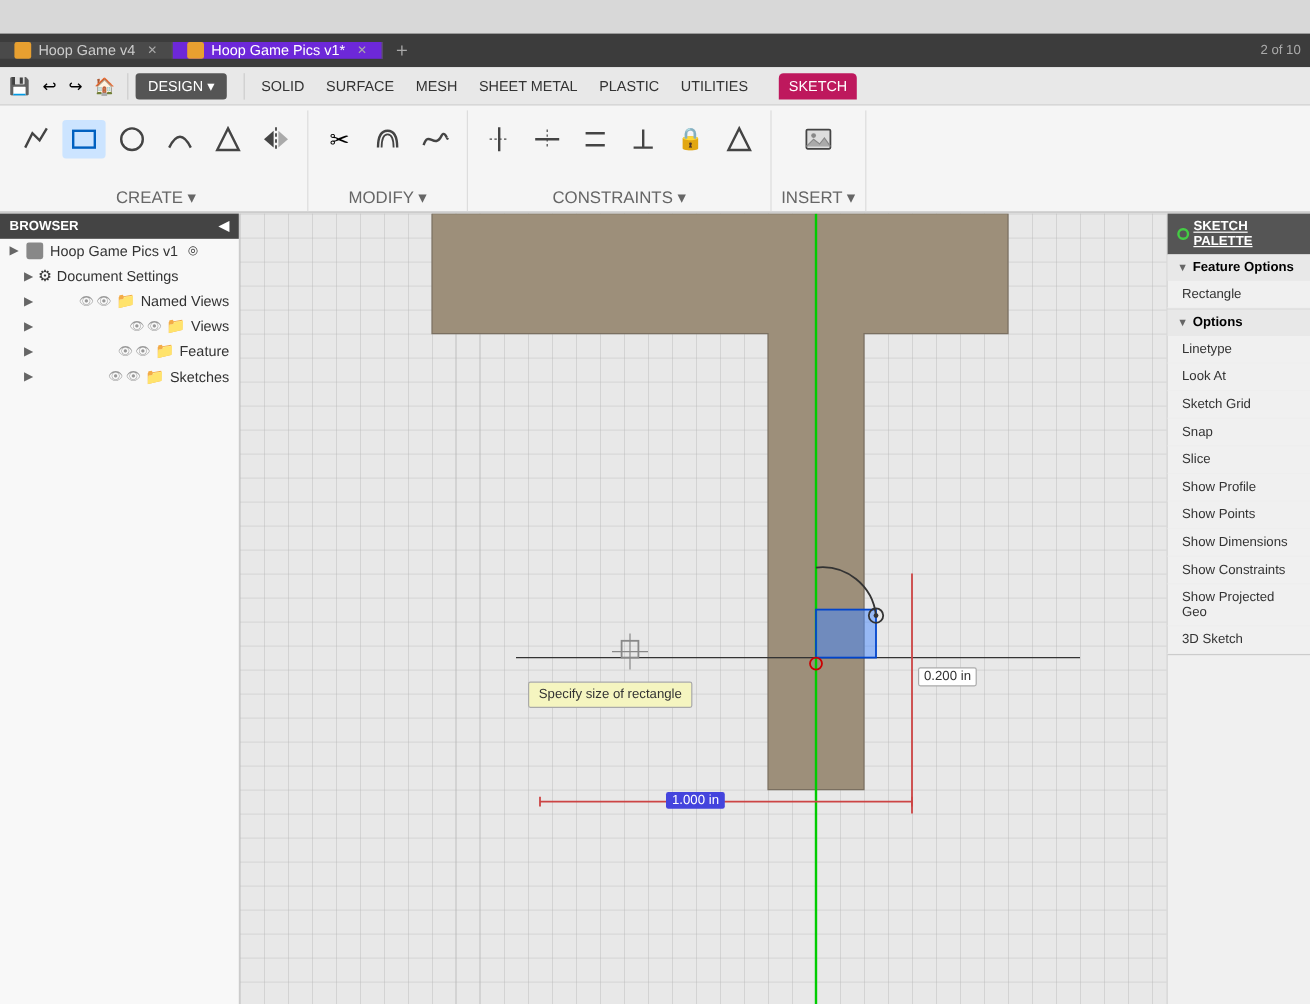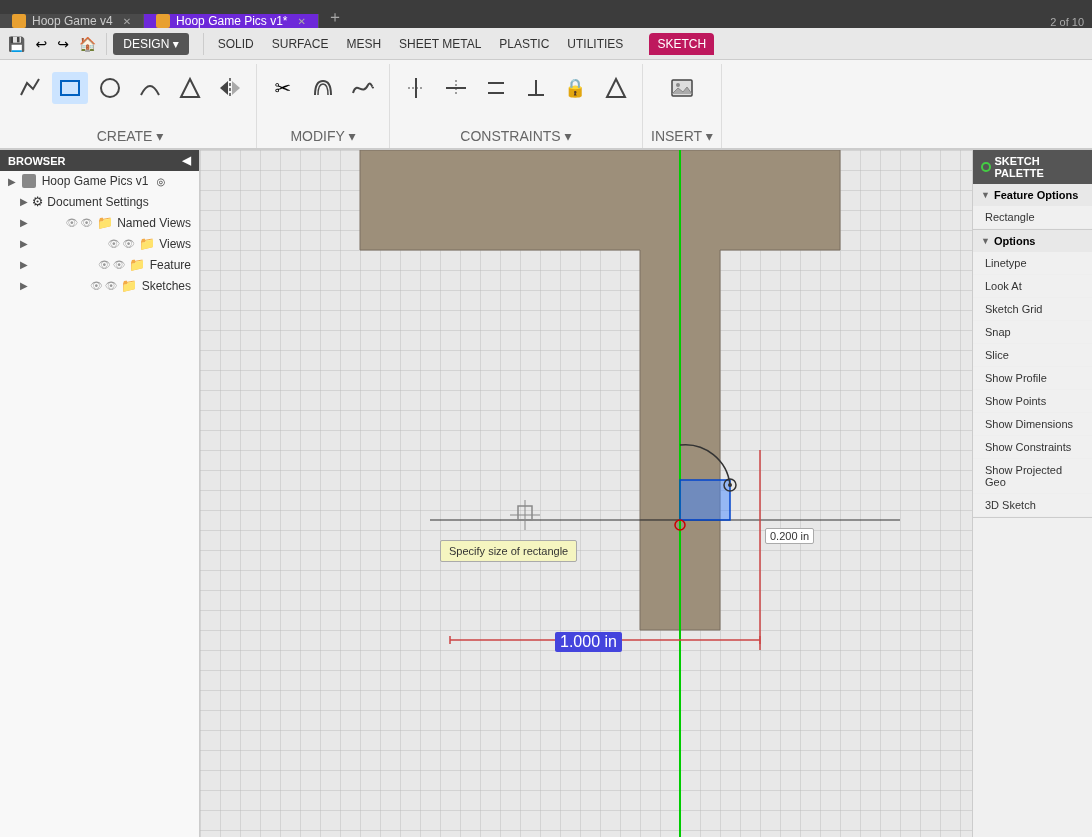--- a/index.html
+++ b/index.html
@@ -1,24 +1,25 @@
 <!DOCTYPE html>
 <html><head>
   <meta charset="utf-8">
   <style>
     * { box-sizing: border-box; margin: 0; padding: 0; }
     body { font-family: 'Segoe UI', Arial, sans-serif; font-size: 12px; background: #d8d8d8; overflow: hidden; width: 1092px; height: 837px; }
 
     
     .tab-bar {
       display: flex;
-      align-items: flex-end;
+      align-items: center;
       background: #3c3c3c;
       height: 28px;
       padding-left: 0;
+      margin-top: 28px;
     }
     .tab {
       display: flex;
       align-items: center;
       padding: 0 12px;
       font-size: 12px;
       color: #ccc;
       cursor: pointer;
       border-right: 1px solid #555;
       gap: 6px;
@@ -172,20 +173,21 @@
     }
     .panel-header {
       background: #555;
       color: white;
       padding: 5px 8px;
       font-size: 11px;
       font-weight: bold;
       display: flex;
       align-items: center;
       gap: 4px;
+      text-decoration: underline;
     }
     .panel-section {
       border-bottom: 1px solid #ccc;
     }
     .panel-section-header {
       display: flex;
       align-items: center;
       padding: 5px 8px;
       font-size: 11px;
       font-weight: bold;
@@ -213,21 +215,21 @@
       border-radius: 2px;
       pointer-events: none;
     }
 
     
     .dim-label {
       position: absolute;
       background: #4444dd;
       color: white;
       padding: 1px 5px;
-      font-size: 16px;
+      font-size: 11px;
       border-radius: 2px;
     }
 
     .dim-label-sm {
       position: absolute;
       background: white;
       color: #333;
       padding: 1px 4px;
       font-size: 11px;
       border: 1px solid #aaa;

